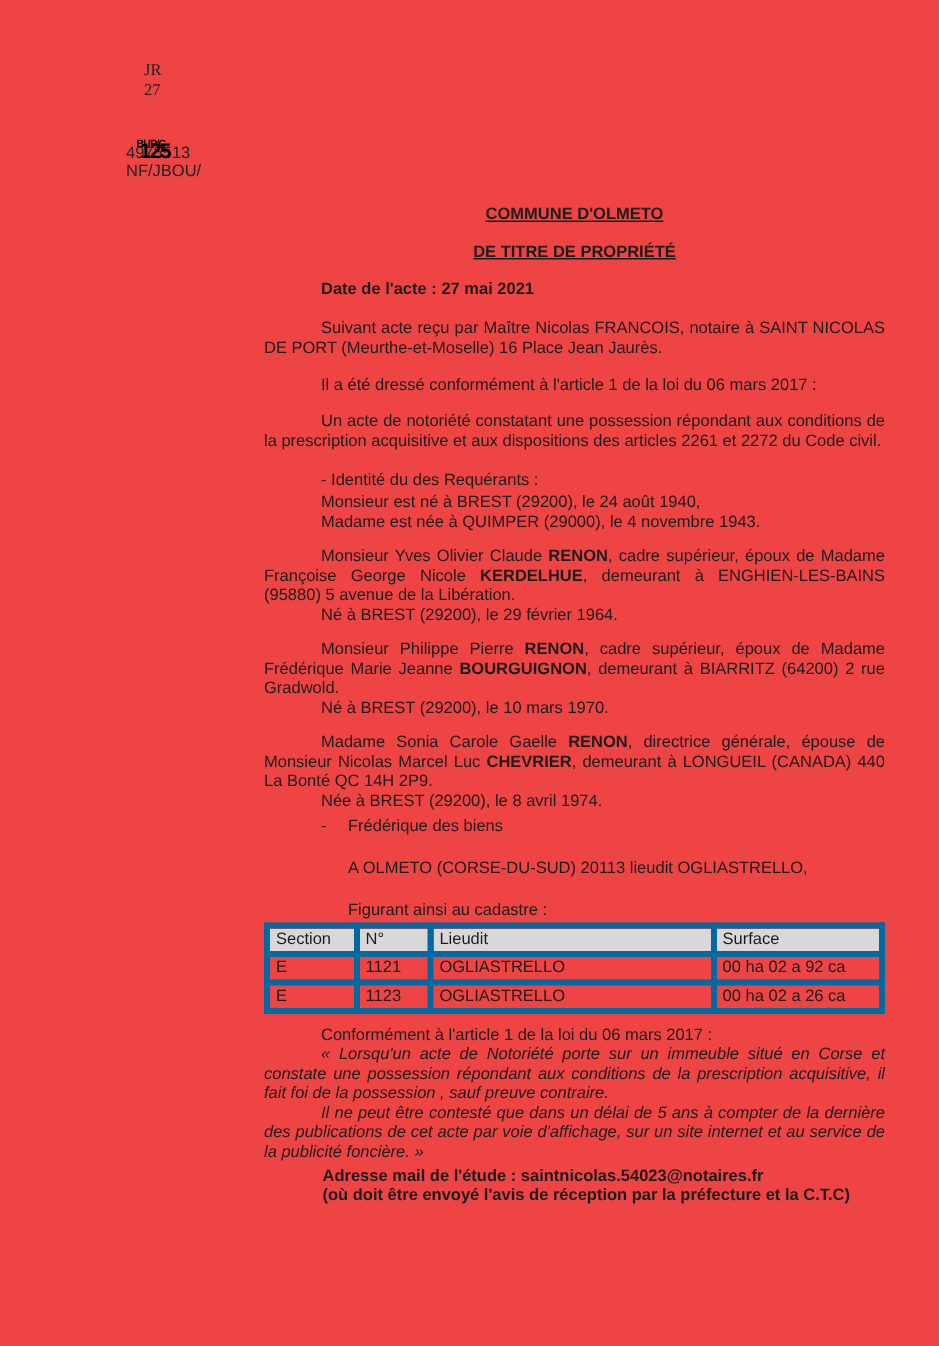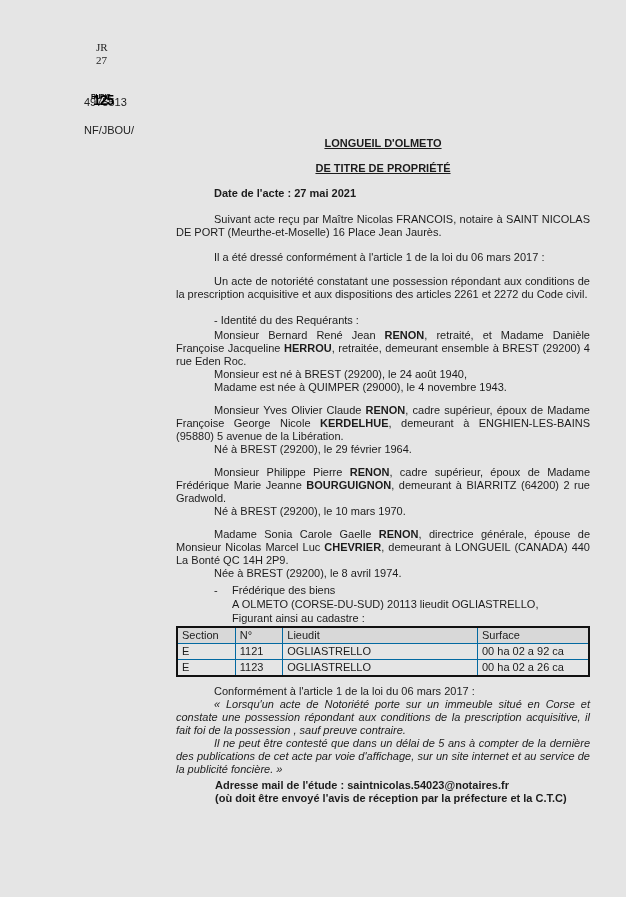--- a/index.html
+++ b/index.html
@@ -1,56 +1,56 @@
 <!DOCTYPE html>
 <html><head>
 <meta charset="utf-8">
 <style>
   html,body{margin:0;padding:0;background:#ffffff;}
   .page{
     position:relative;
     width:626px;height:897px;
-    background:#e5e5e5;
+    background:#ef4444;
     color:#1c1c1c;
     font-family:"Liberation Sans", sans-serif;
     font-size:11px;line-height:13px;
     overflow:hidden;
   }
   .marks{position:absolute;left:0;top:0;}
   .initials{position:absolute;left:96px;top:41px;font-family:"Liberation Serif", serif;font-size:11px;line-height:13px;color:#222;}
   .stamp{position:absolute;left:84px;top:92px;width:80px;height:36px;}
   .stamp .frag{position:absolute;left:7px;top:-2px;font-size:7px;font-weight:bold;letter-spacing:-0.5px;color:#000;}
   .stamp .ref{position:absolute;left:0;top:4px;font-size:11px;color:#222;}
   .stamp .ovl{position:absolute;left:9px;top:2px;font-size:14px;font-weight:bold;color:#000;letter-spacing:-1px;}
-  .stamp .code{position:absolute;left:0;top:32px;font-size:11px;color:#222;}
+  .stamp .code{position:absolute;left:0;top:16px;font-size:11px;color:#222;}
 
   .content{position:absolute;left:176px;top:137px;width:414px;}
   .title{text-align:center;font-weight:bold;text-decoration:underline;margin:0 0 12px 0;}
   .title:nth-of-type(3){margin-bottom:11px;}
   .dateline{font-weight:bold;margin:0 0 13px 0;text-indent:38px;}
   .p{margin:0 0 11px 0;text-indent:38px;text-align:justify;}
   .p.mb13{margin-bottom:13px;}
   .p.mb12{margin-bottom:12px;}
   .p.mb0{margin-bottom:0;}
   .pl{margin:0;text-indent:38px;}
   .gap10{margin-bottom:10px;}
   .gap4{margin-bottom:4px;}
   .ital{font-style:italic;}
   .hang{margin:0 0 0 38px;}
   .hang .marker{display:inline-block;width:18px;}
-  .ind2{margin:1px 0 0 56px;}
+  .ind2{margin:15px 0 0 56px;}
   table.cadastre{
     border-collapse:collapse;
     width:414px;
     margin:1px 0 8px 0;
     font-size:11px;line-height:12px;
     border:2px solid #111;
   }
   table.cadastre th, table.cadastre td{
-    border:1px solid #0369a1;
+    border:4px solid #0369a1;
     padding:1px 4px 2px 4px;
     text-align:left;
     font-weight:normal;
     white-space:nowrap;
     overflow:hidden;
   }
   table.cadastre th{background:#d8d8d8;}
   .col-section{width:50px;}
   .col-num{width:40px;}
   .col-lieudit{width:196px;}
@@ -70,31 +70,30 @@
     <div class="stamp">
       <div class="frag">BUP/C</div>
       <div class="ref">4975513</div>
       <div class="ovl">125</div>
       <div class="code">NF/JBOU/</div>
     </div>
   </div>
 
   <div class="content">
 
-    <div class="title">LONGUEIL D'OLMETO</div>
+    <div class="title">COMMUNE D'OLMETO</div>
     <div class="title">DE TITRE DE PROPRIÉTÉ</div>
 
     <div class="dateline">Date de l'acte : 27 mai 2021</div>
 
     <p class="p mb12">Suivant acte reçu par Maître Nicolas FRANCOIS, notaire à SAINT NICOLAS DE PORT (Meurthe-et-Moselle) 16 Place Jean Jaurès.</p>
     <p class="p">Il a été dressé conformément à l'article 1 de la loi du 06 mars 2017 :</p>
     <p class="p mb13">Un acte de notoriété constatant une possession répondant aux conditions de la prescription acquisitive et aux dispositions des articles 2261 et 2272 du Code civil.</p>
     <p class="p mb0" style="margin-bottom:2px;">- Identité du des Requérants :</p>
 
-    <p class="p mb0"><span>Monsieur Bernard René Jean </span><span style="font-weight: bold;">RENON</span><span>, retraité, et Madame Danièle Françoise Jacqueline </span><span style="font-weight: bold;">HERROU</span><span>, retraitée, demeurant ensemble à BREST (29200) 4 rue Eden Roc.</span></p>
     <div class="pl">Monsieur est né à BREST (29200), le 24 août 1940,</div>
     <div class="pl gap10">Madame est née à QUIMPER (29000), le 4 novembre 1943.</div>
 
     <p class="p mb0"><span>Monsieur Yves Olivier Claude </span><span style="font-weight: bold;">RENON</span><span>, cadre supérieur, époux de Madame Françoise George Nicole </span><span style="font-weight: bold;">KERDELHUE</span><span>, demeurant à ENGHIEN-LES-BAINS (95880) 5 avenue de la Libération.</span></p>
     <div class="pl gap10">Né à BREST (29200), le 29 février 1964.</div>
 
     <p class="p mb0"><span>Monsieur Philippe Pierre </span><span style="font-weight: bold;">RENON</span><span>, cadre supérieur, époux de Madame Frédérique Marie Jeanne </span><span style="font-weight: bold;">BOURGUIGNON</span><span>, demeurant à BIARRITZ (64200) 2 rue Gradwold.</span></p>
     <div class="pl gap10">Né à BREST (29200), le 10 mars 1970.</div>
 
     <p class="p mb0"><span>Madame Sonia Carole Gaelle </span><span style="font-weight: bold;">RENON</span><span>, directrice générale, épouse de Monsieur Nicolas Marcel Luc </span><span style="font-weight: bold;">CHEVRIER</span><span>, demeurant à LONGUEIL (CANADA) 440 La Bonté QC 14H 2P9.</span></p>

